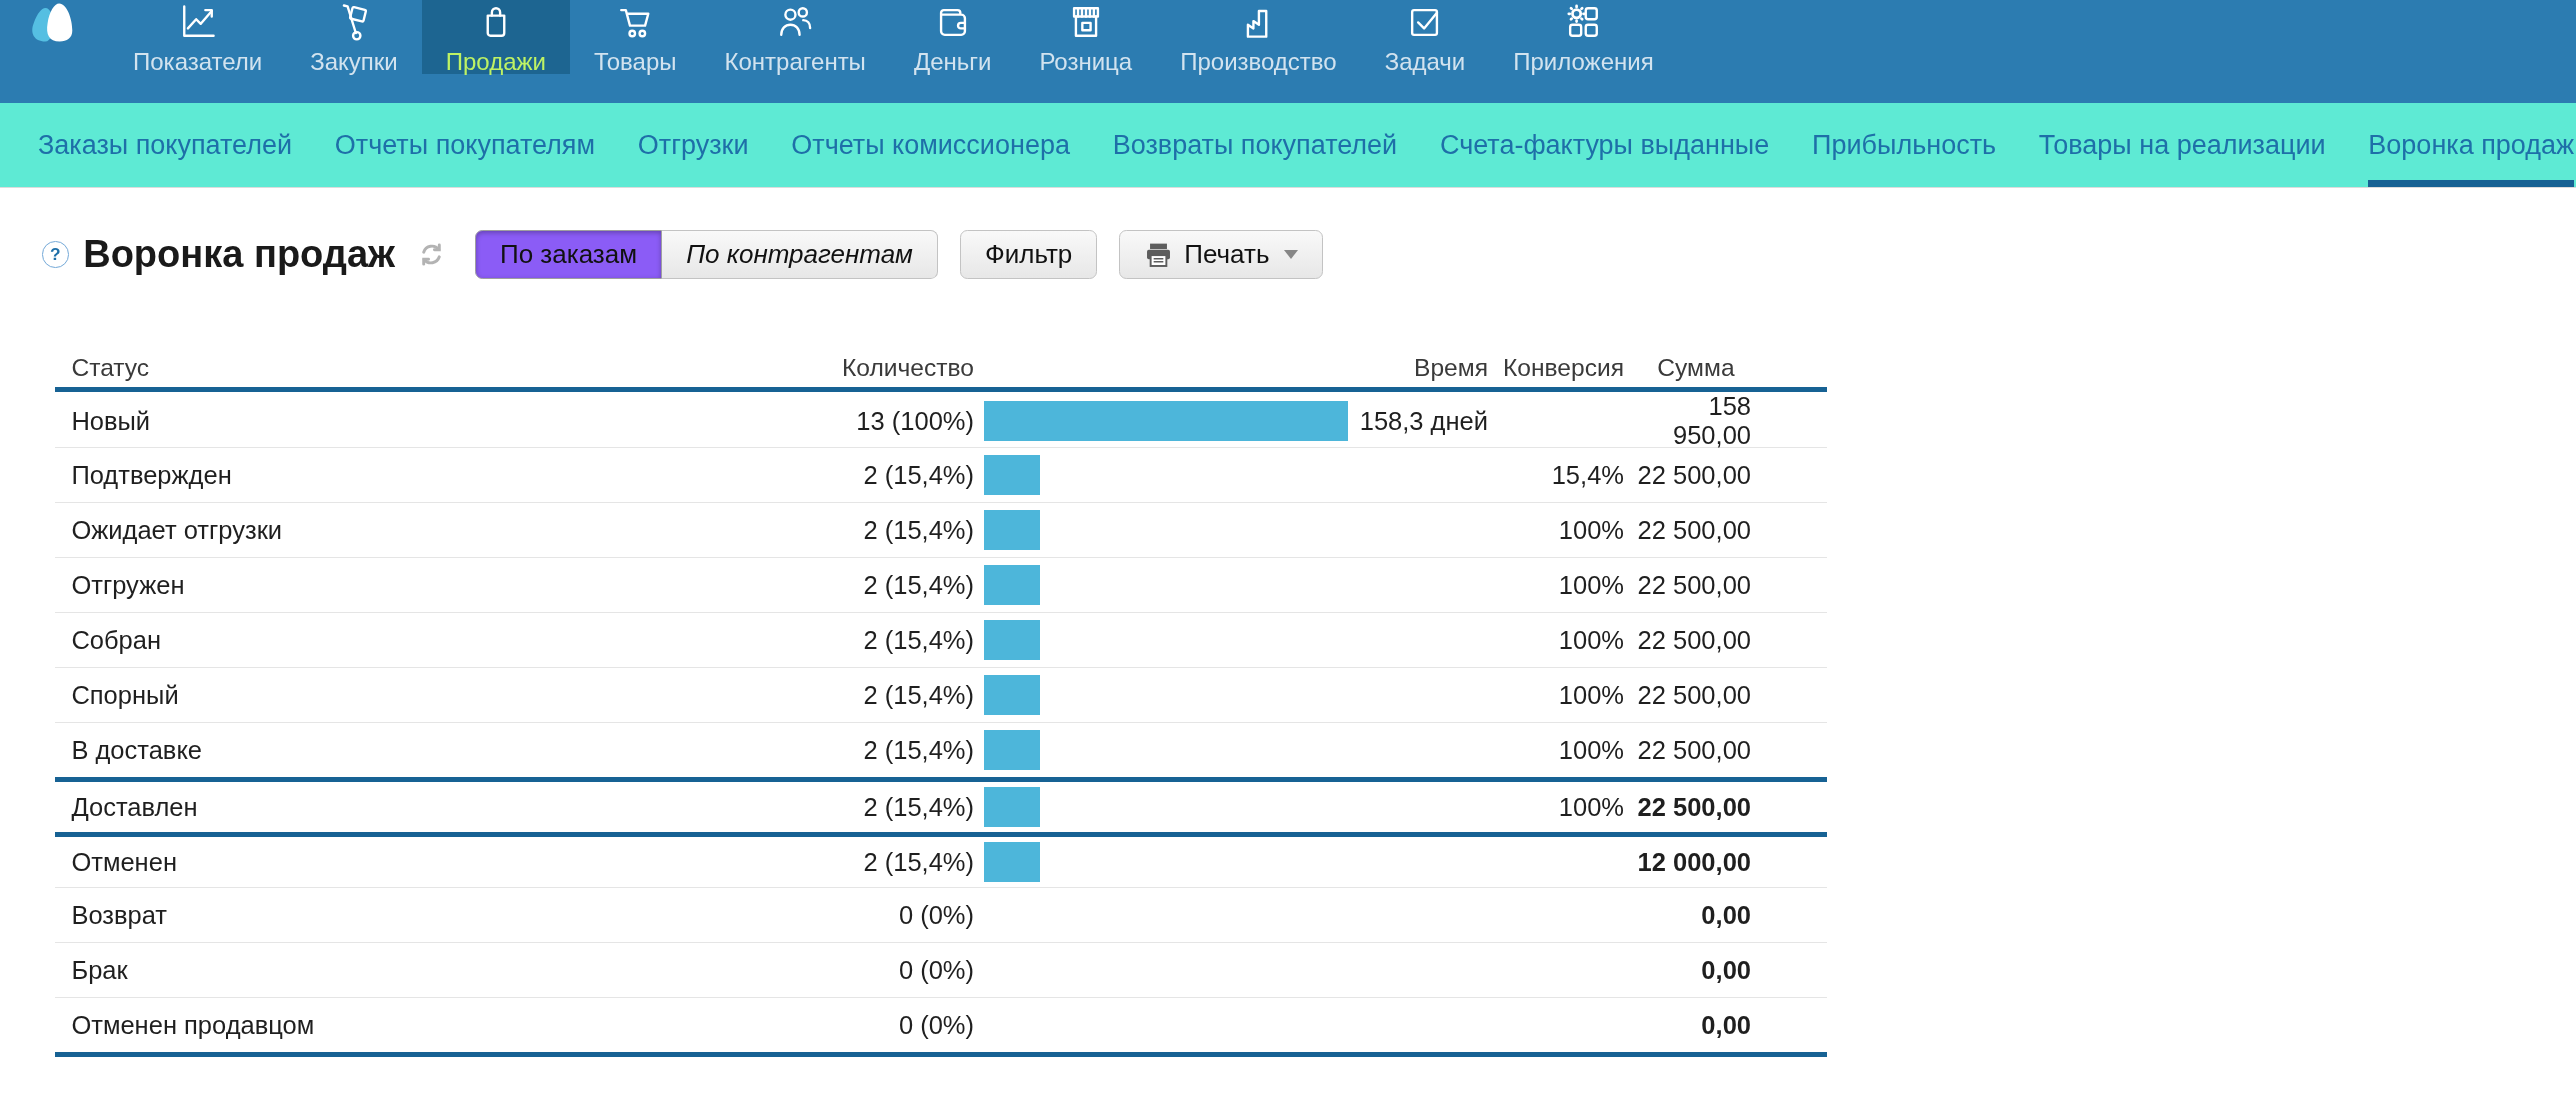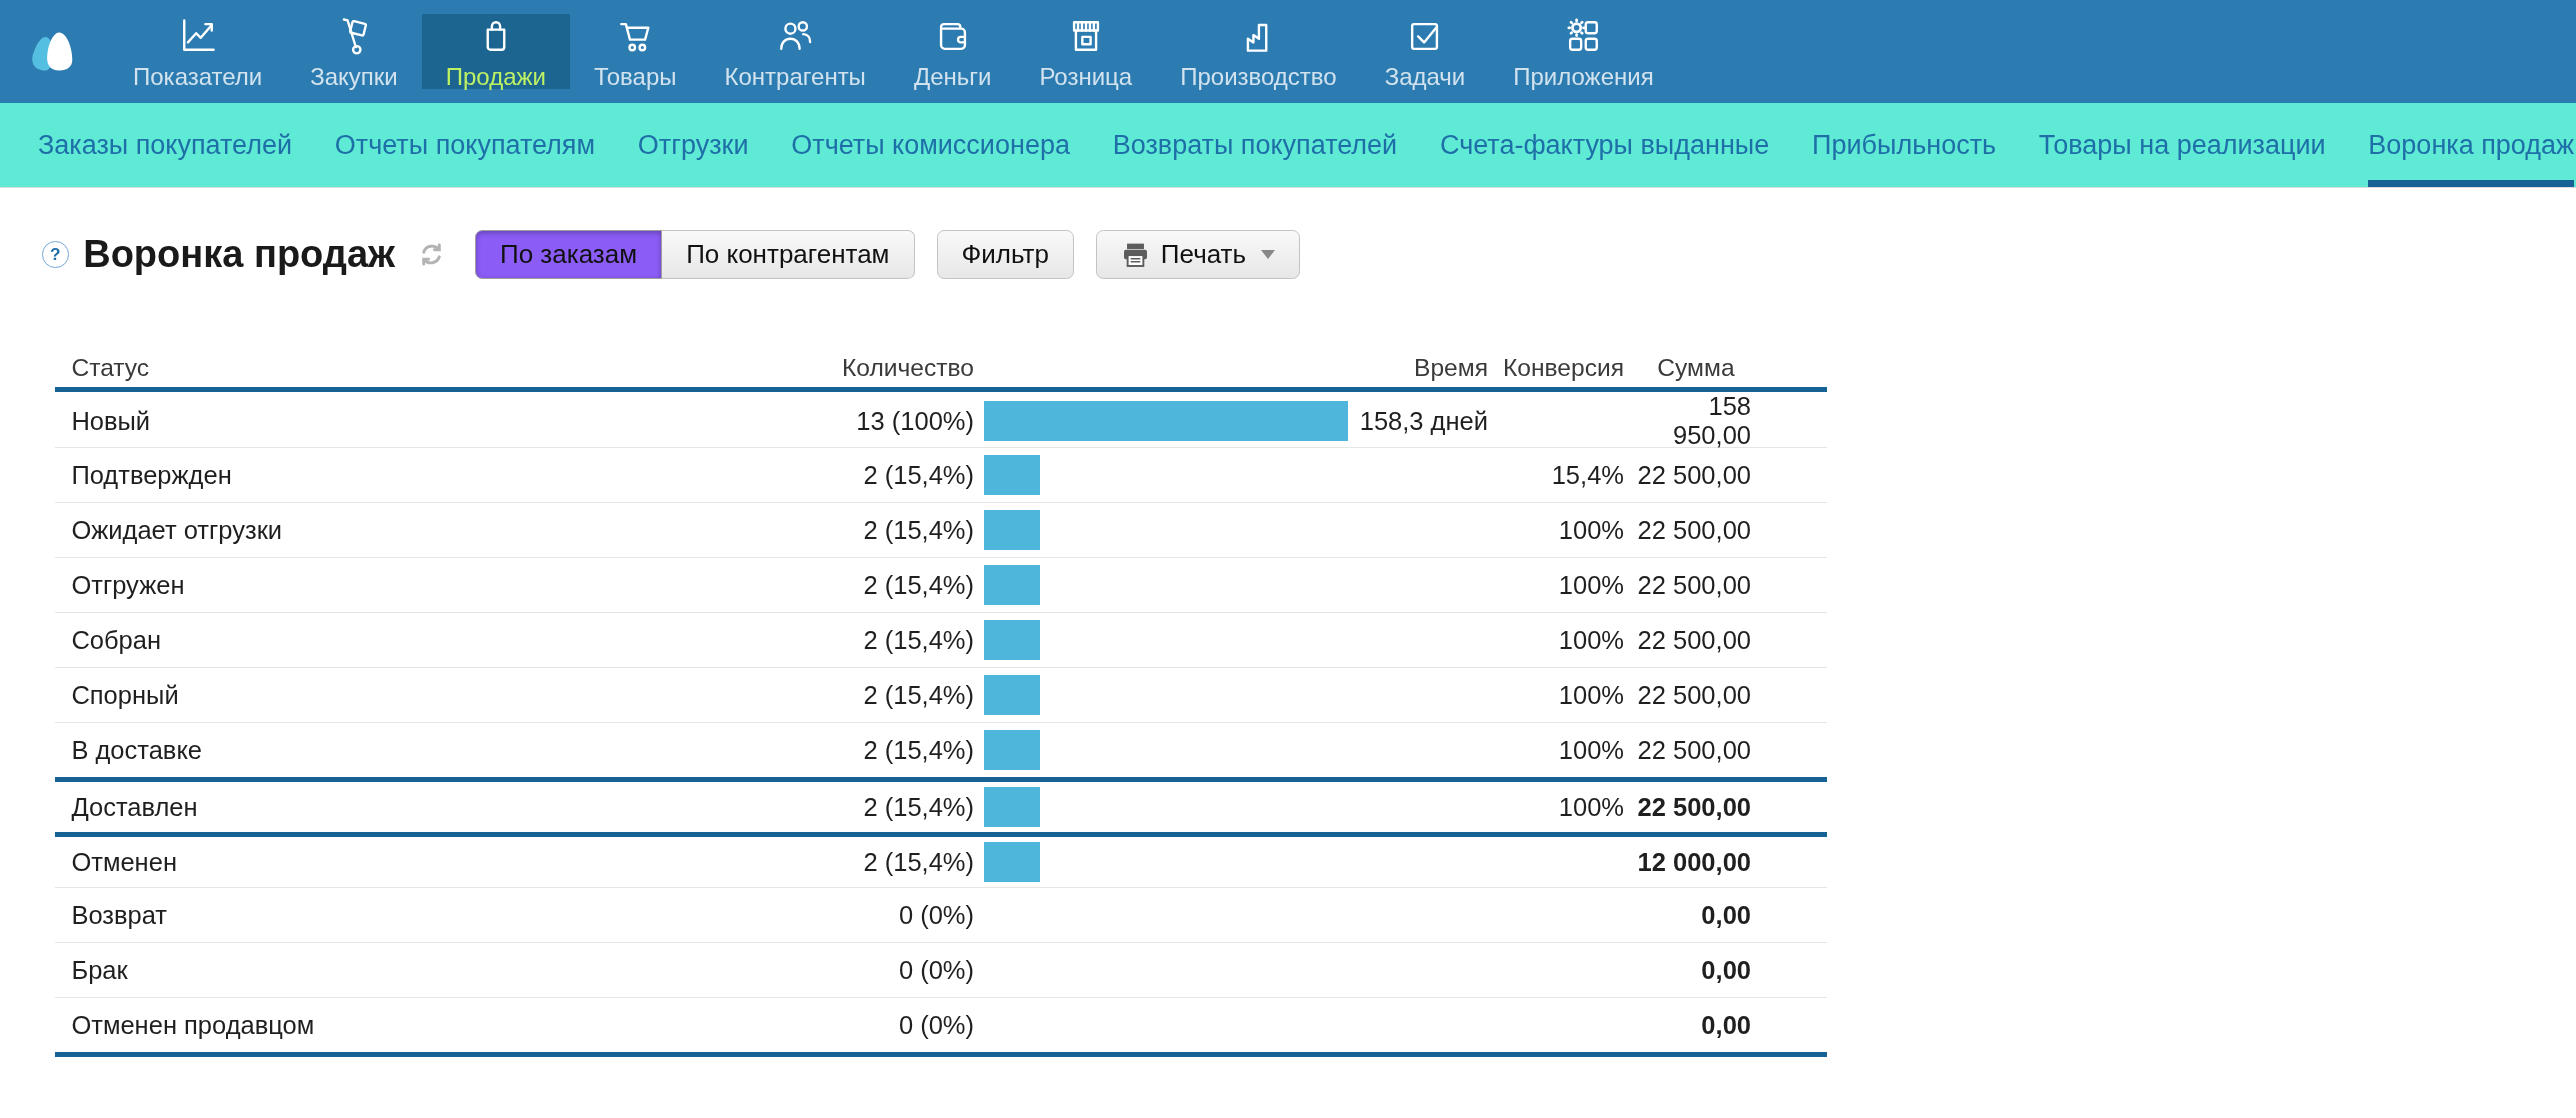--- a/index.html
+++ b/index.html
@@ -1,20 +1,20 @@
 <!DOCTYPE html>
 <html style="font-size:14.6px"><head>
 <meta charset="utf-8">
 <style>
   html,body{margin:0;padding:0;background:#fff;}
   .app{width:2576px;height:1119px;overflow:hidden;background:#fff;
        font-family:"Liberation Sans","DejaVu Sans",sans-serif;color:#222;}
 
   
-  .topnav{height:103px;background:#2c7cb1;display:flex;align-items:center;}
+  .topnav{height:103px;background:#2c7cb1;display:flex;align-items:flex-start;}
   .logo{width:51px;display:flex;align-items:center;margin:0 31px 0 27px;flex:none;}
   .nav-item{display:flex;flex-direction:column;align-items:center;justify-content:center;
             gap:6.4px;padding:0 24px;cursor:pointer;}
   .nav-item .nicon{width:44px;height:44px;display:block;}
   .nav-item .nlabel{font-size:24px;color:#d2e3ef;line-height:1;}
   .nav-item.active{background:#1d6591;}
   .nav-item.active .nlabel{color:#bef264;}
 
   
   .tabbar{height:84px;display:flex;align-items:stretch;justify-content:space-between;
@@ -31,21 +31,21 @@
         background:#fff;flex:none;cursor:pointer;}
   h1{font-size:38px;font-weight:bold;color:#1a1a1a;margin:0 0 0 14.6px;white-space:nowrap;}
   .refresh{margin-left:20px;width:33px;height:33px;cursor:pointer;flex:none;}
 
   .btn{height:49px;border:0.9px solid #c3c3c3;border-radius:7.3px;font-size:26px;color:#111;
        background:linear-gradient(#f9f9f9,#e7e7e7);padding:0 24px;cursor:pointer;
        display:flex;align-items:center;font-family:inherit;}
   .segmented{display:flex;margin-left:27px;}
   .segmented .btn{border-radius:0;}
   .segmented .btn:first-child{border-radius:7.3px 0 0 7.3px;}
-  .segmented .btn:last-child{border-radius:0 7.3px 7.3px 0;border-left:none;}
+  .segmented .btn:last-child{border-radius:0 7.3px 7.3px 0;border-left:none;font-style:italic;}
   .segmented .btn.pressed{background:#8b5cf6;box-shadow:inset 0 1.8px 5.5px rgba(0,0,0,.28);
        border-color:#9f9f9f;}
   .btn.standalone{margin-left:22px;}
   .btn .picon{width:29px;height:29px;margin-right:11px;}
   .caret{width:0;height:0;border-left:7.3px solid transparent;border-right:7.3px solid transparent;
          border-top:9px solid #878787;margin-left:14.6px;}
 
   
   .funnel-table{margin:67px 0 0 55px;width:1772px;}
   .grid{display:grid;grid-template-columns:646px 273px 374px 140px 136px 127px;

